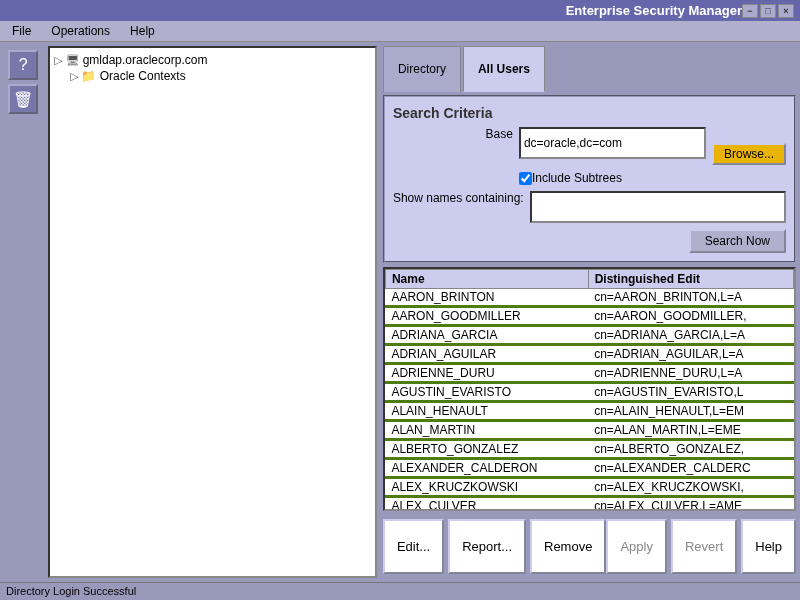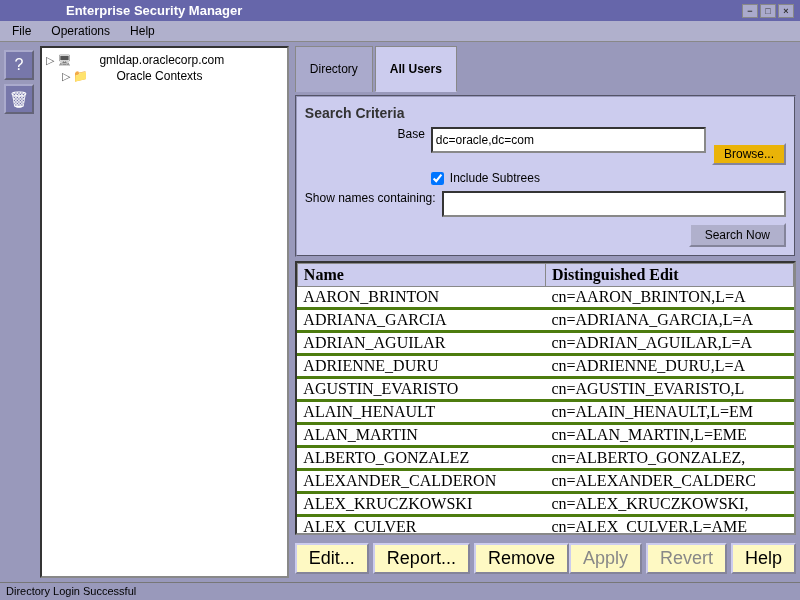--- a/index.html
+++ b/index.html
@@ -20,21 +20,21 @@
       padding: 4px 0;
       font-size: 13px;
       font-weight: bold;
       display: flex;
       align-items: center;
       justify-content: space-between;
       padding: 3px 6px;
     }
     .title-bar-title {
       flex: 1;
-      text-align: left;
+      text-align: right;
     }
     .title-bar-controls {
       display: flex;
       gap: 2px;
     }
     .title-btn {
       width: 16px;
       height: 14px;
       background: #aaaacc;
       border: 1px solid #888;
@@ -113,21 +113,20 @@
     .tree-icon {
       font-size: 11px;
       color: #555;
     }
     .tree-folder {
       color: #cc9900;
       font-size: 12px;
     }
     .tree-label {
       color: #000;
-      margin-left: 25px;
     }
 
     
     .right-panel {
       flex: 1;
       display: flex;
       flex-direction: column;
       gap: 4px;
     }
 
@@ -171,38 +170,37 @@
       gap: 6px;
       margin-bottom: 6px;
     }
     .criteria-label {
       min-width: 120px;
       text-align: right;
       color: #000;
     }
     .criteria-input {
       flex: 1;
-      height: 26px;
+      height: 32px;
       border: 2px inset #888;
       background: white;
       padding: 1px 3px;
       font-size: 12px;
     }
     .browse-btn {
       padding: 2px 10px;
       background: #eab308;
       border: 2px outset #ccccee;
       cursor: pointer;
       font-size: 12px;
       margin-top: 16px;
     }
     .checkbox-row {
       display: flex;
       align-items: center;
-      gap: 6px;
       margin-bottom: 6px;
       padding-left: 126px;
     }
     .search-btn-row {
       display: flex;
       justify-content: flex-end;
       margin-top: 2px;
     }
     .search-now-btn {
       padding: 3px 14px;
@@ -216,22 +214,21 @@
     .results-table-container {
       flex: 1;
       border: 2px inset #888;
       background: white;
       overflow-y: auto;
       position: relative;
     }
     .results-table {
       width: 100%;
       border-collapse: collapse;
-      font-size: 16px;
-      font-family: Liberation Serif, serif;
+      font-size: 12px;
     }
     .results-table thead th {
       background: #ccccee;
       border: 1px solid #888;
       padding: 2px 6px;
       text-align: left;
       font-weight: bold;
       position: sticky;
       top: 0;
     }
@@ -249,25 +246,25 @@
     
     .bottom-buttons {
       display: flex;
       justify-content: space-between;
       align-items: center;
       padding: 4px 0;
     }
     .left-btns { display: flex; gap: 4px; }
     .right-btns { display: flex; gap: 4px; justify-content: center; }
     .action-btn {
-      padding: 3px 12px;
-      background: #fef9c3;
+      padding: 18px 12px;
+      background: #ffffff;
       border: 2px outset #ccccee;
       cursor: pointer;
-      font-size: 18px;
+      font-size: 13px;
     }
     .action-btn.disabled {
       color: #888;
       cursor: default;
     }
 
     
     .status-bar {
       background: #9999bb;
       border-top: 1px solid #777;
@@ -359,20 +356,24 @@
             <th>Name</th>
             <th>Distinguished Edit</th>
           </tr>
         </thead>
         <tbody id="results-tbody">
         <tr>
               <td>AARON_BRINTON</td>
               <td>cn=AARON_BRINTON,L=A</td>
             </tr>
             <tr>
+              <td>AARON_GOODMILLER</td>
+              <td>cn=AARON_GOODMILLER,</td>
+            </tr>
+            <tr>
               <td>ADRIANA_GARCIA</td>
               <td>cn=ADRIANA_GARCIA,L=A</td>
             </tr>
             <tr>
               <td>ADRIAN_AGUILAR</td>
               <td>cn=ADRIAN_AGUILAR,L=A</td>
             </tr>
             <tr>
               <td>ADRIENNE_DURU</td>
               <td>cn=ADRIENNE_DURU,L=A</td>

